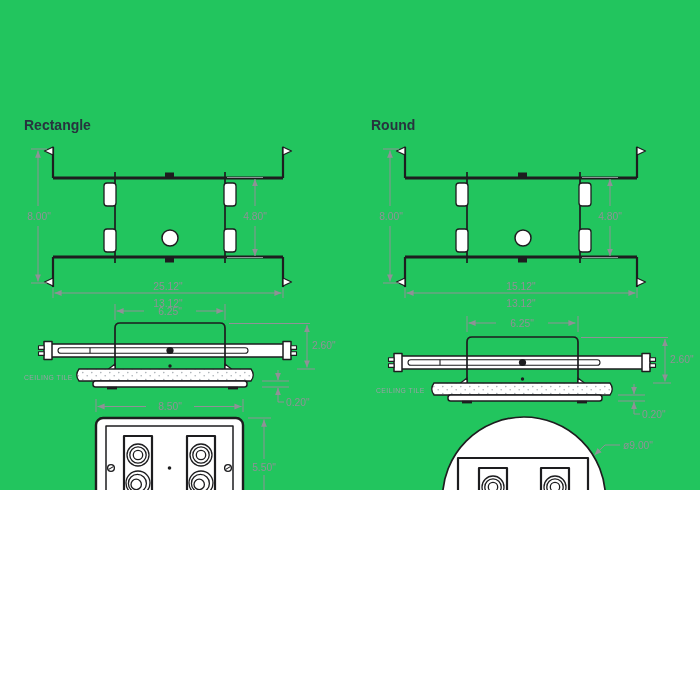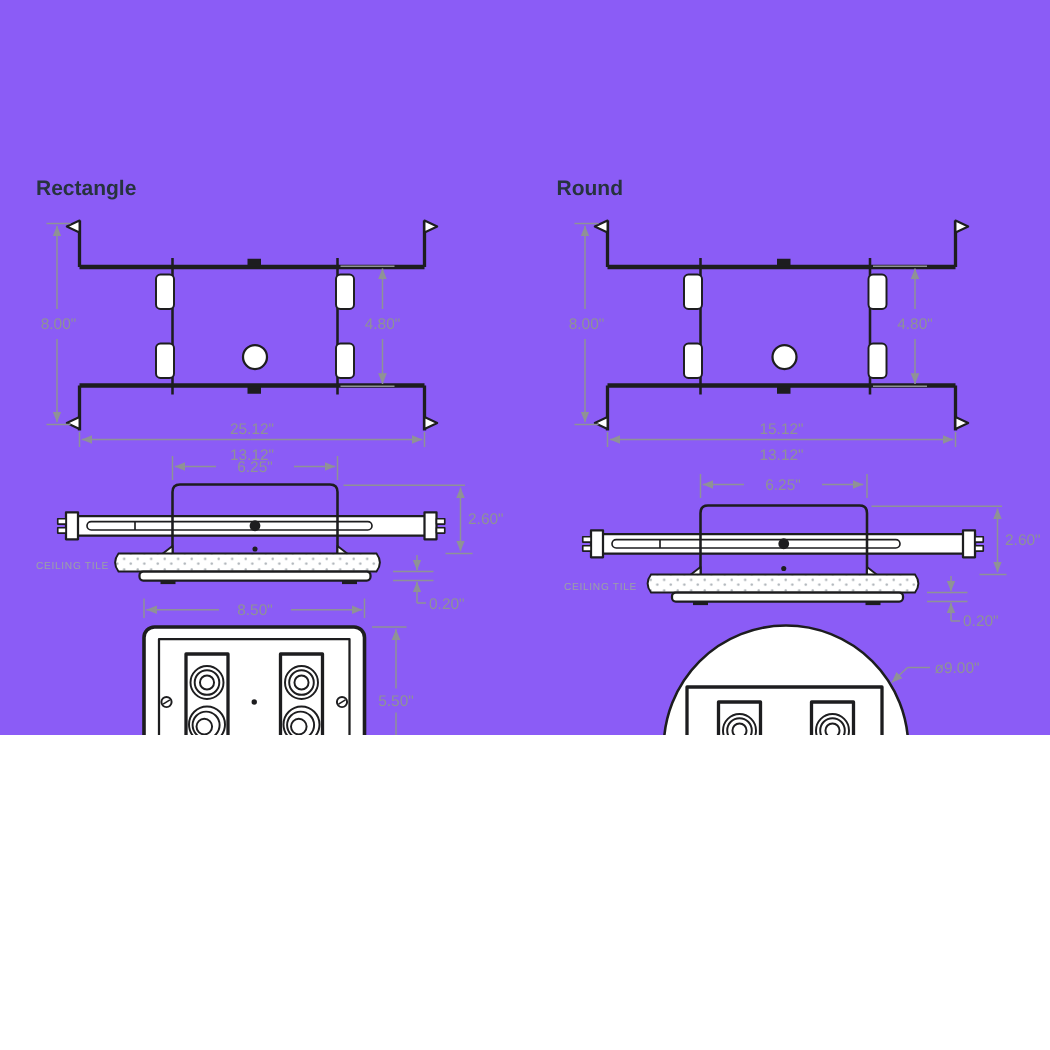--- a/index.html
+++ b/index.html
@@ -1,16 +1,16 @@
 <!DOCTYPE html>
 <html><head>
 <meta charset="utf-8">
 <style>
   html,body{margin:0;padding:0;background:#fff;}
-  #canvas{position:relative;width:700px;height:490px;background:#8b5cf6;overflow:hidden;}
+  #canvas{position:relative;width:700px;height:490px;background:#22c55e;overflow:hidden;}
   svg{display:block;}
   text{font-family:"Liberation Sans","DejaVu Sans",sans-serif;}
   .obj{stroke:#1d1d1f;fill:none;stroke-width:1.6;stroke-linejoin:round;}
   .t3{stroke-width:3;}
   .t24{stroke-width:2.4;}
   .t22{stroke-width:2.2;}
   .t17{stroke-width:1.7;}
   .t15{stroke-width:1.5;}
   .t13{stroke-width:1.3;}
   .t11{stroke-width:1.1;}

